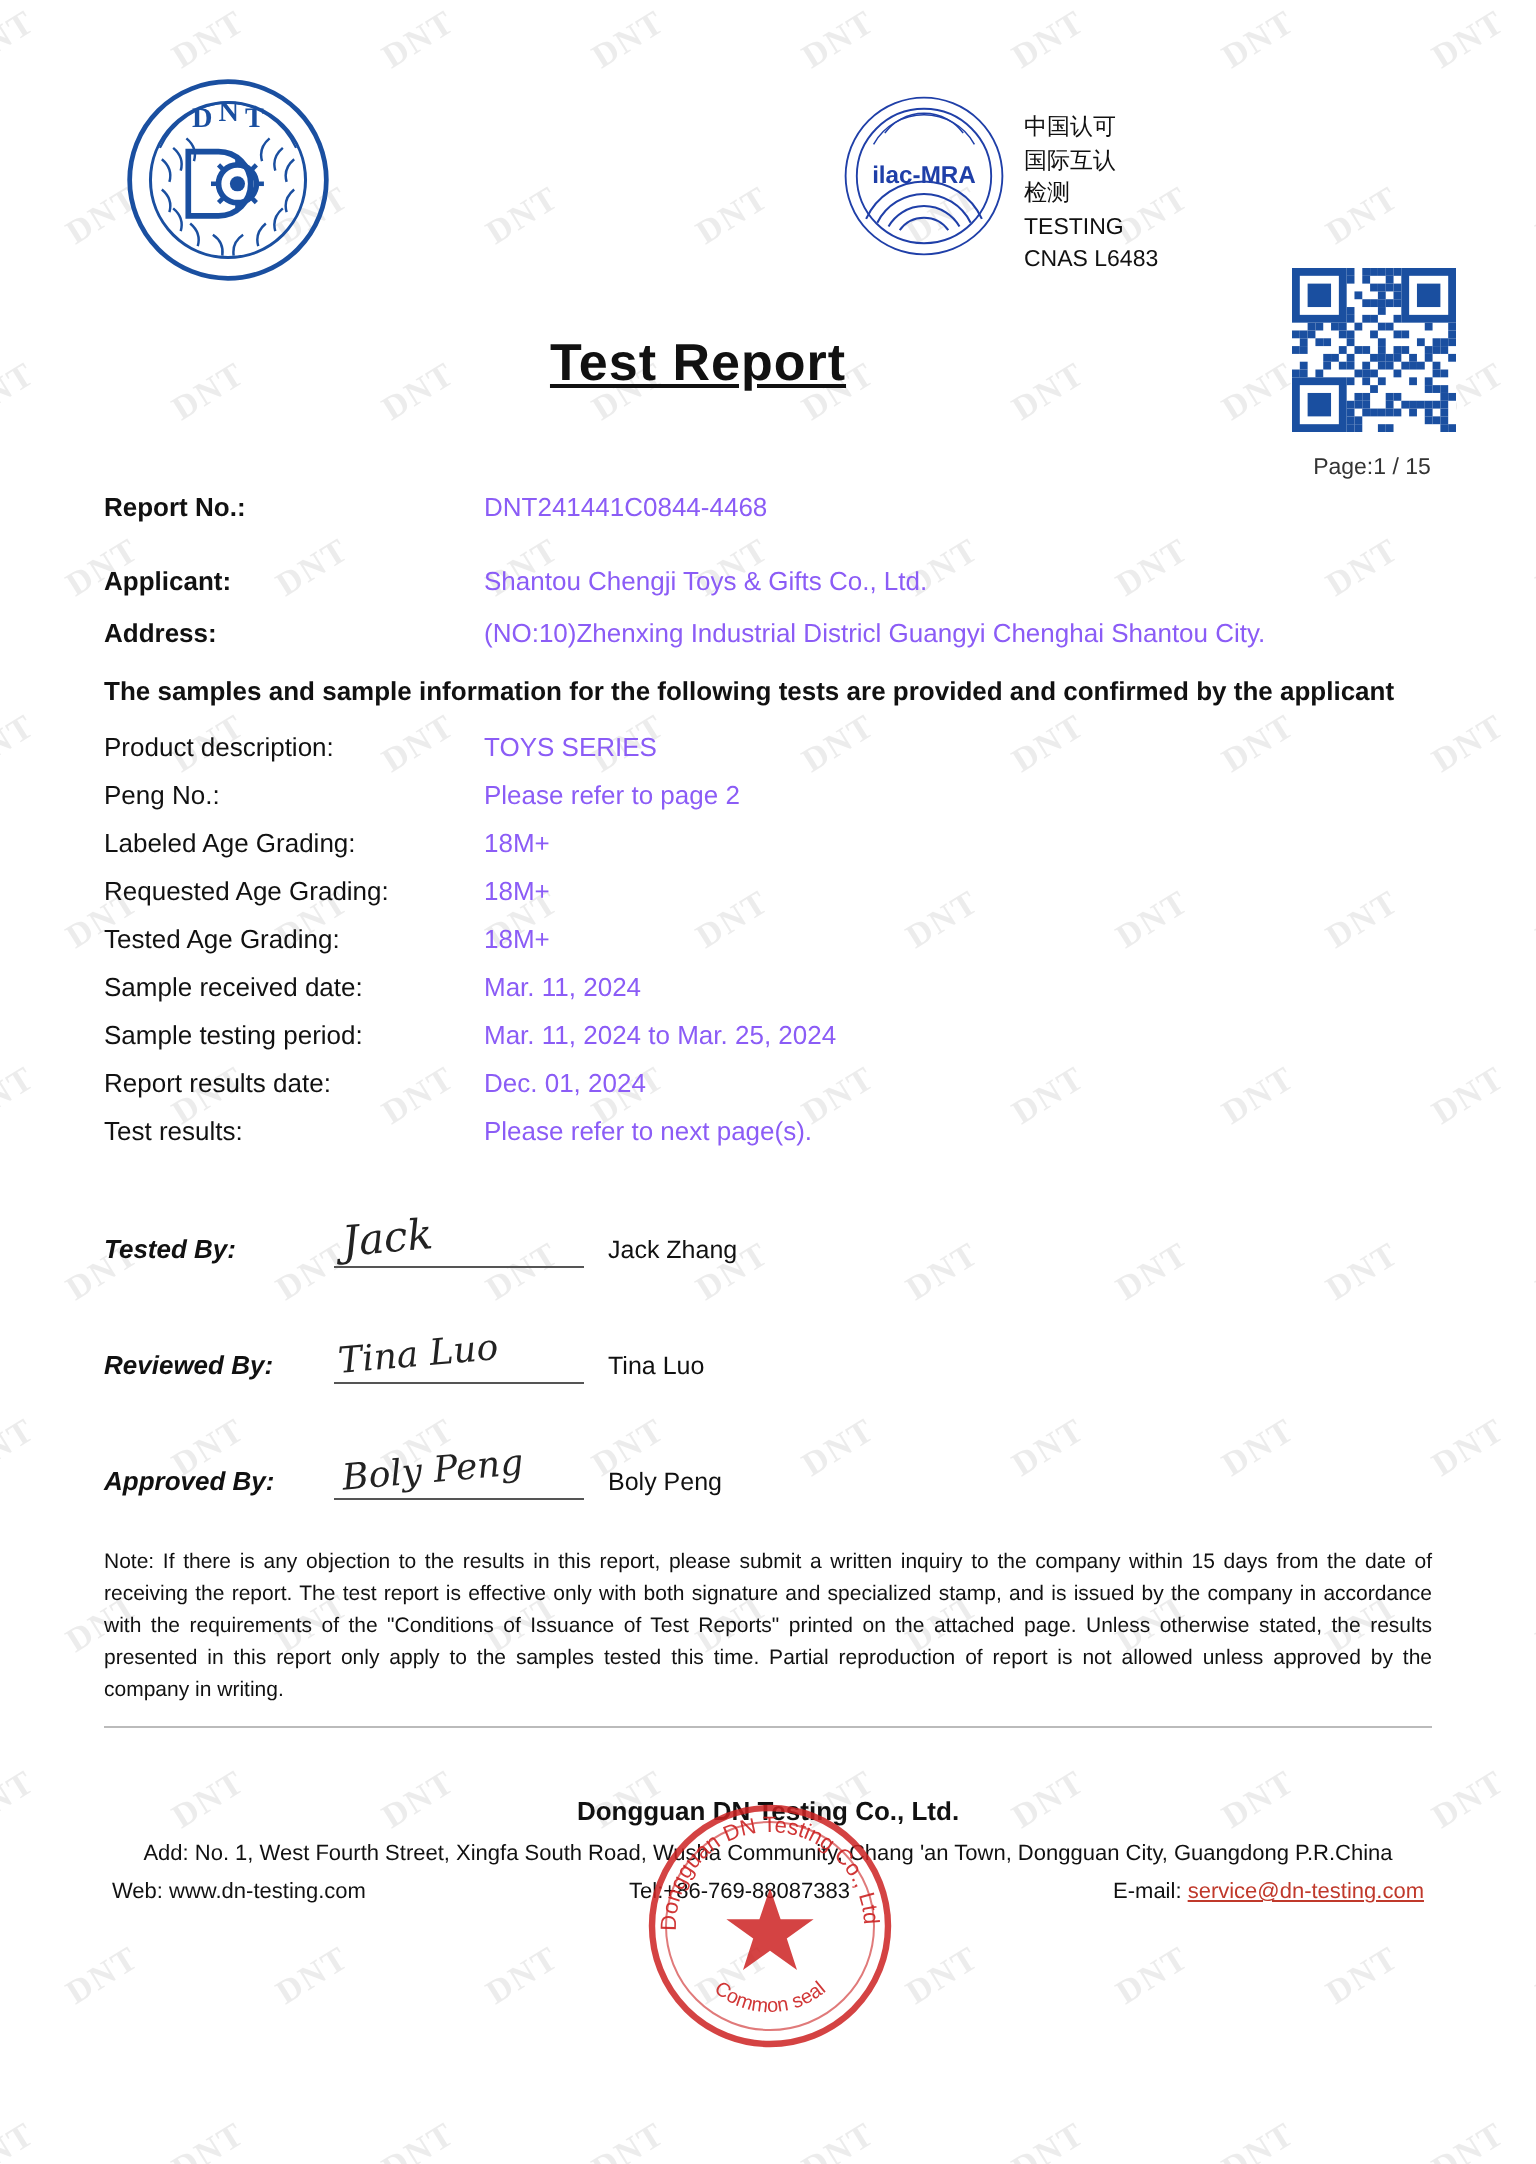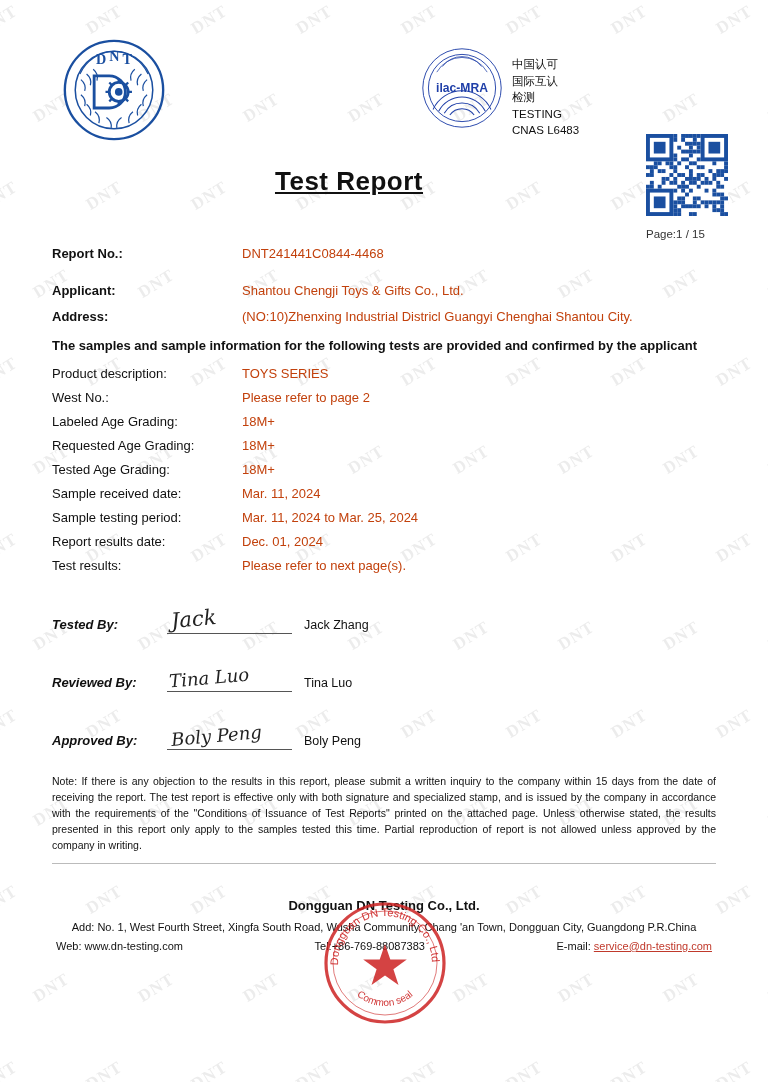--- a/index.html
+++ b/index.html
@@ -112,21 +112,21 @@
   .qr {
     width: 82px;
     height: 82px;
     background: #fff;
     position: relative;
   }
   .page-no {
     font-size: 11.5px;
     color: #333;
     margin-top: 12px;
-    text-align: left;
+    text-align: center;
     padding-right: 2px;
   }
 
   
   .info {
     margin-top: 6px;
     padding-left: 0px;
     font-size: 13px;
   }
   .row {
@@ -135,21 +135,21 @@
     margin-bottom: 11px;
   }
   .row .lbl {
     width: 190px;
     flex: 0 0 190px;
     font-size: 13px;
     color: #111;
   }
   .row .val {
     font-size: 13px;
-    color: #c2410c;
+    color: #8b5cf6;
   }
   .row.bold .lbl, .row.bold .val { font-weight: bold; }
   .row.tight { margin-bottom: 9px; }
   .note-line {
     font-weight: bold;
     font-size: 13px;
     line-height: 21px;
     margin-bottom: 10px;
     max-width: 670px;
   }
@@ -602,21 +602,21 @@
       <div class="val" style="font-weight:normal">(NO:10)Zhenxing Industrial Districl Guangyi Chenghai Shantou City.</div>
     </div>
 
     <div class="note-line">The samples and sample information for the following tests are provided and confirmed by the applicant</div>
 
     <div class="row tight">
       <div class="lbl">Product description:</div>
       <div class="val">TOYS SERIES</div>
     </div>
     <div class="row tight">
-      <div class="lbl">West No.:</div>
+      <div class="lbl">Peng No.:</div>
       <div class="val">Please refer to page 2</div>
     </div>
     <div class="row tight">
       <div class="lbl">Labeled Age Grading:</div>
       <div class="val">18M+</div>
     </div>
     <div class="row tight">
       <div class="lbl">Requested Age Grading:</div>
       <div class="val">18M+</div>
     </div>

